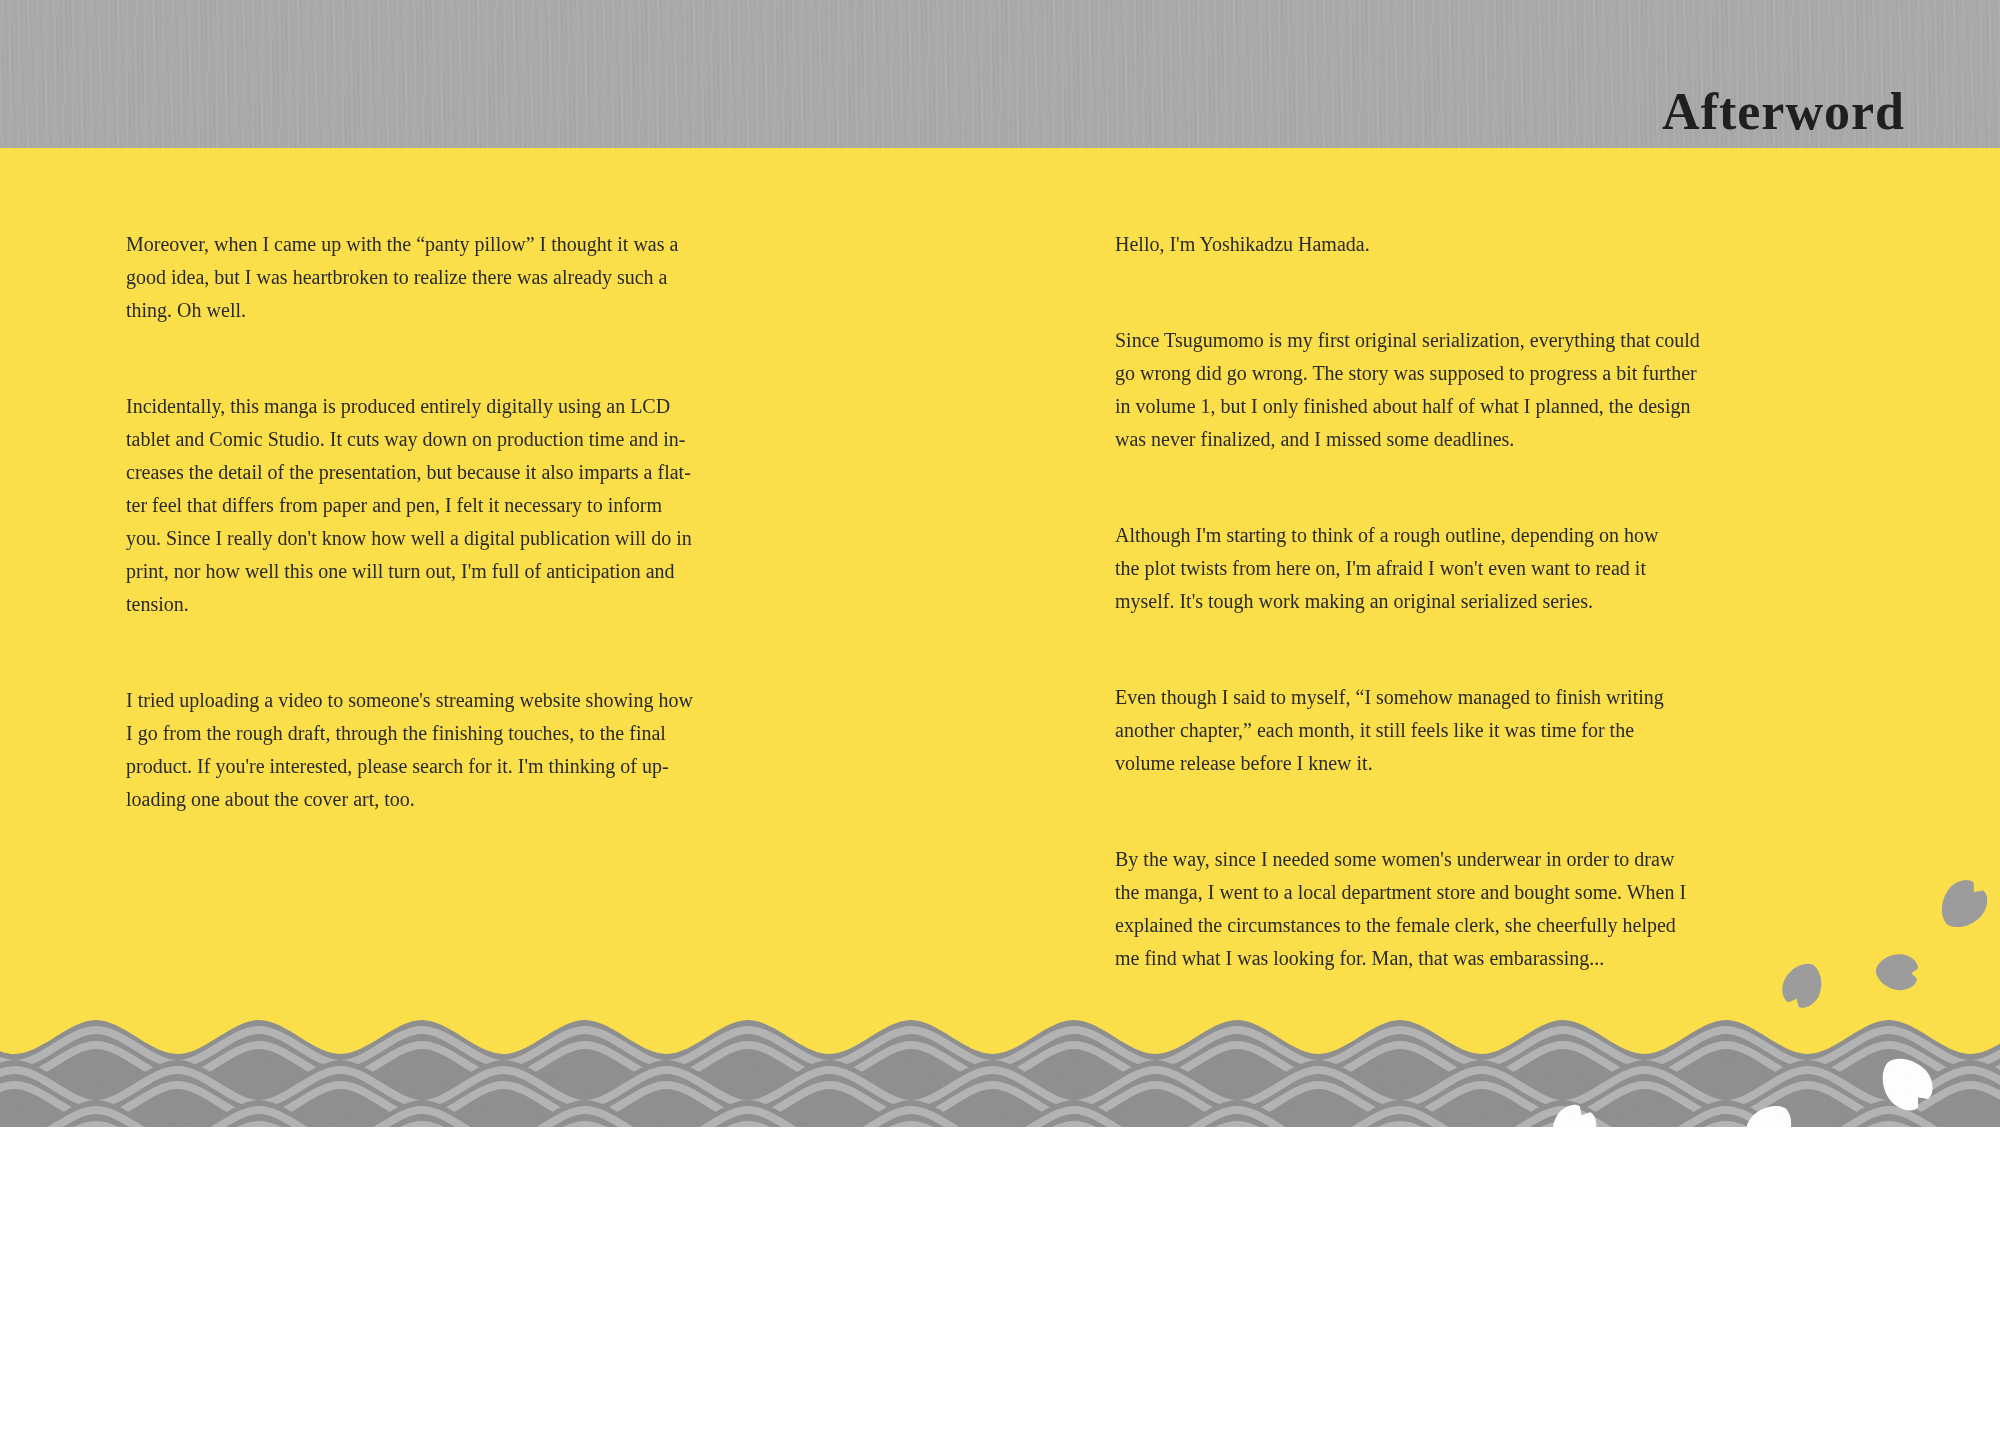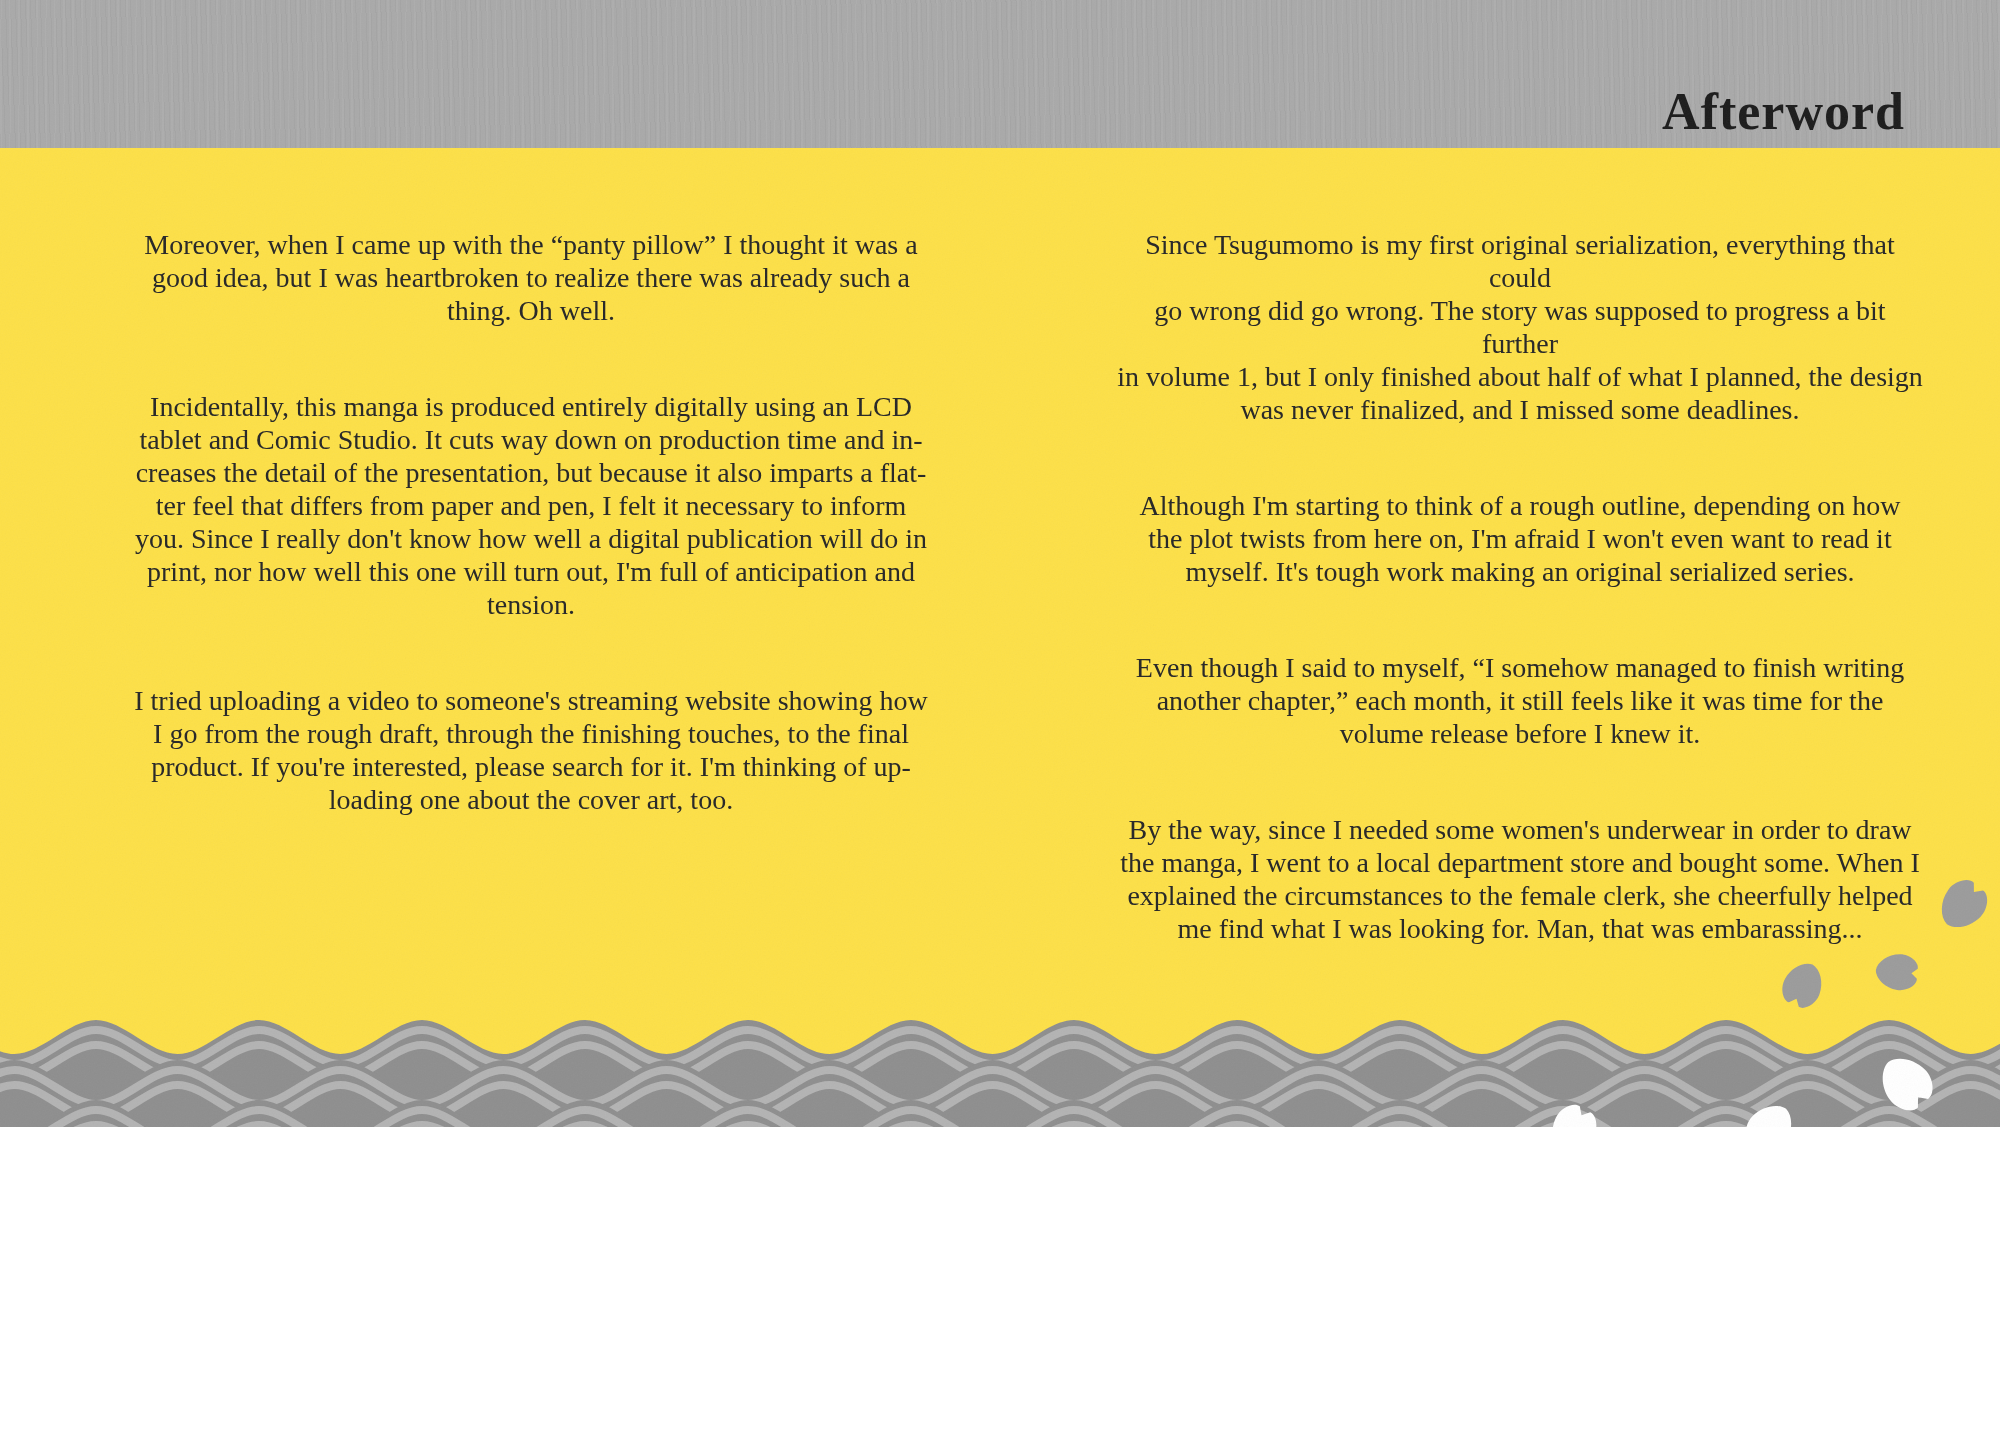--- a/index.html
+++ b/index.html
@@ -16,23 +16,22 @@
       repeating-linear-gradient(90deg, rgba(255,255,255,0.05) 0 2px, rgba(0,0,0,0) 2px 9px),
       repeating-linear-gradient(88deg, rgba(0,0,0,0.03) 0 1px, rgba(0,0,0,0) 1px 5px);
   }
   .banner-title{
     position:absolute;top:86px;right:95px;
     font-size:52px;font-weight:bold;letter-spacing:1px;
     line-height:1;
   }
   .col{
     position:absolute;top:195px;width:810px;
-    font-size:28px;line-height:33px;color:#262626;
+    font-size:20px;line-height:33px;color:#262626;
     white-space:pre-line;
-    text-align:center;
   }
   .col-left{left:126px;}
   .col-right{left:1115px;}
   .col p{margin:0 0 30px 0;}
   .art{
     position:absolute;left:0;top:850px;width:2000px;height:579px;
   }
   .grain{
     position:absolute;left:0;top:0;width:2000px;height:1429px;
     pointer-events:none;
@@ -58,20 +57,21 @@
 you. Since I really don't know how well a digital publication will do in
 print, nor how well this one will turn out, I'm full of anticipation and
 tension.</p>
     <p>I tried uploading a video to someone's streaming website showing how
 I go from the rough draft, through the finishing touches, to the final
 product. If you're interested, please search for it. I'm thinking of up-
 loading one about the cover art, too.</p>
   </div>
 
   <div class="col col-right">
+    <p>Hello, I'm Yoshikadzu Hamada.</p>
     <p>Since Tsugumomo is my first original serialization, everything that could
 go wrong did go wrong. The story was supposed to progress a bit further
 in volume 1, but I only finished about half of what I planned, the design
 was never finalized, and I missed some deadlines.</p>
     <p>Although I'm starting to think of a rough outline, depending on how
 the plot twists from here on, I'm afraid I won't even want to read it
 myself. It's tough work making an original serialized series.</p>
     <p>Even though I said to myself, “I somehow managed to finish writing
 another chapter,” each month, it still feels like it was time for the
 volume release before I knew it.</p>

